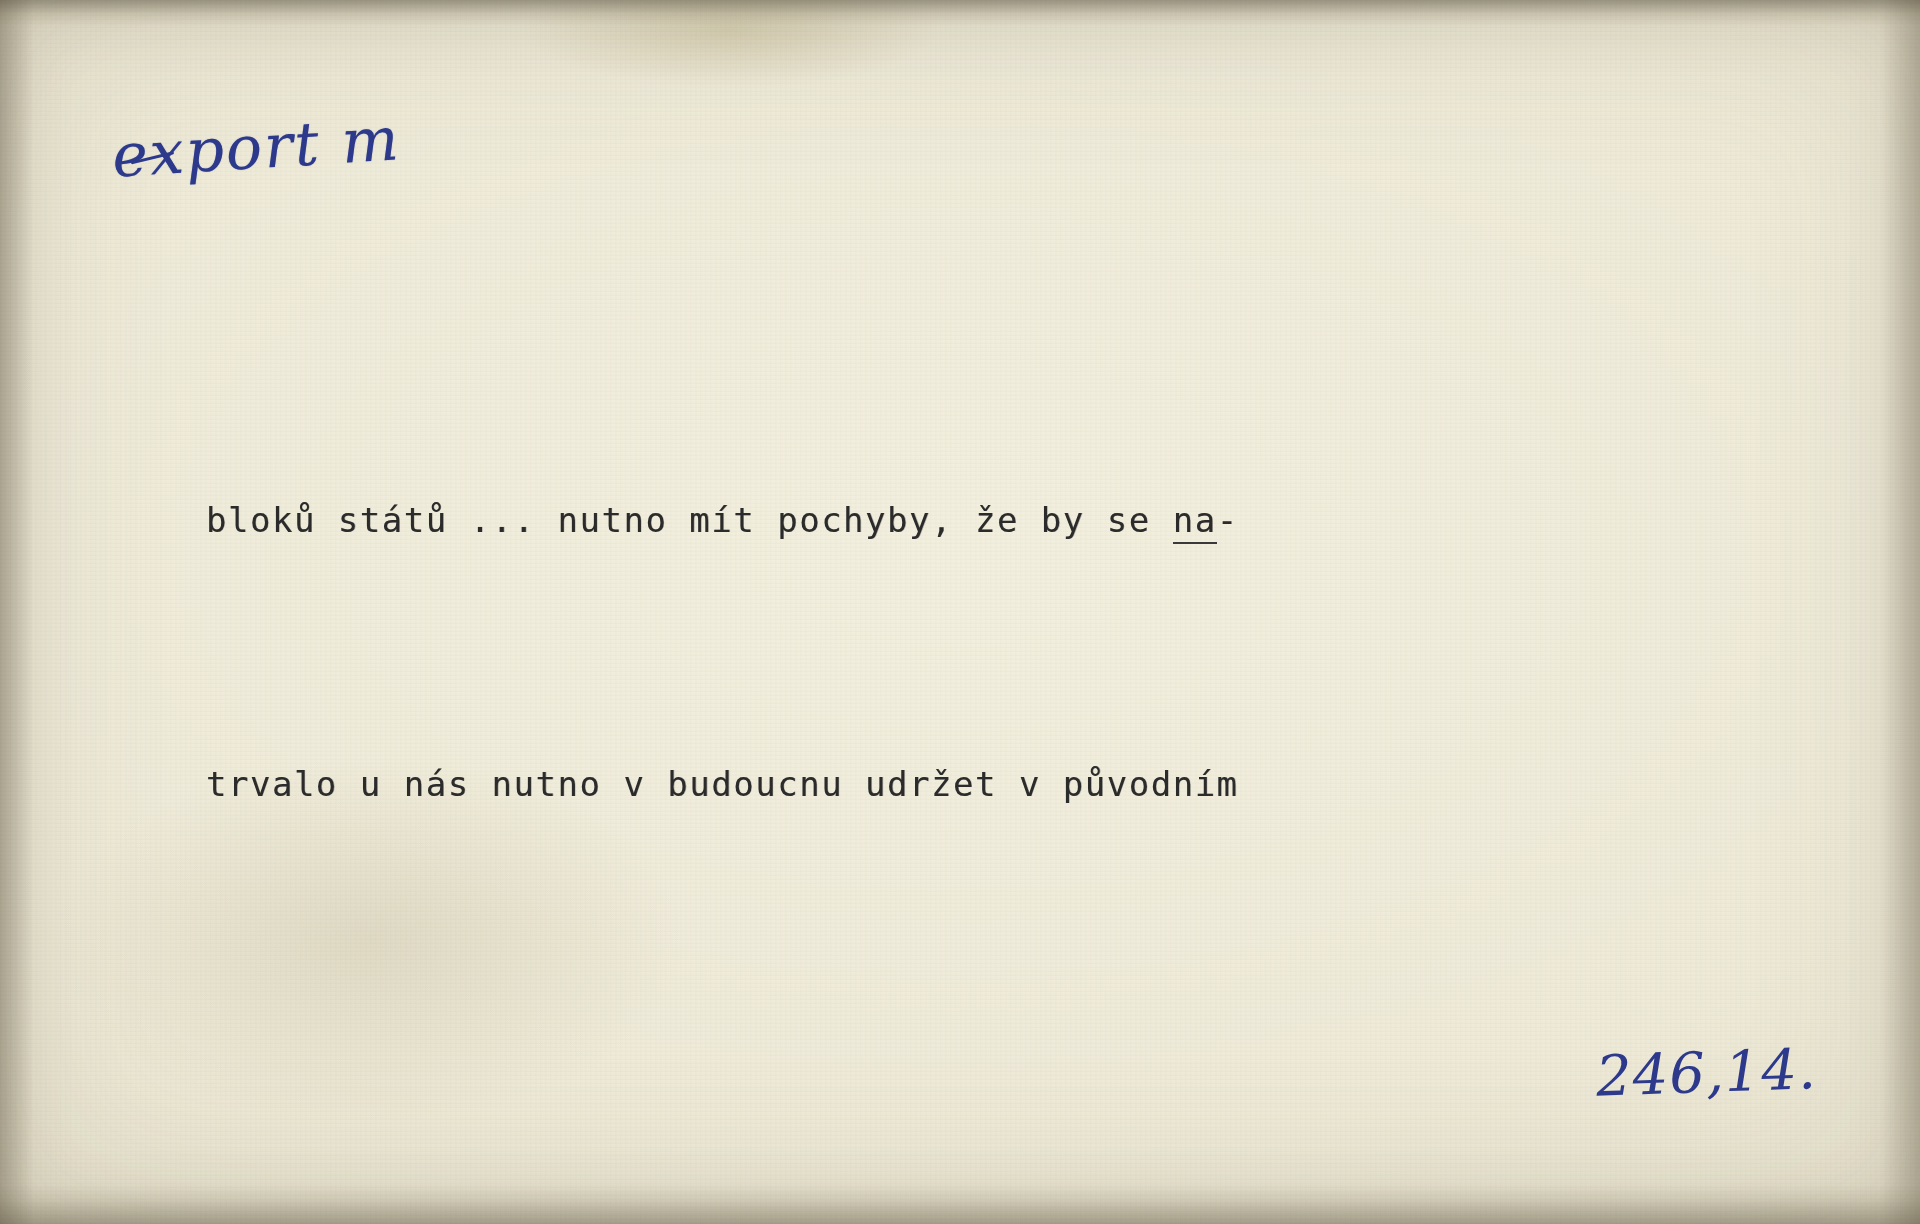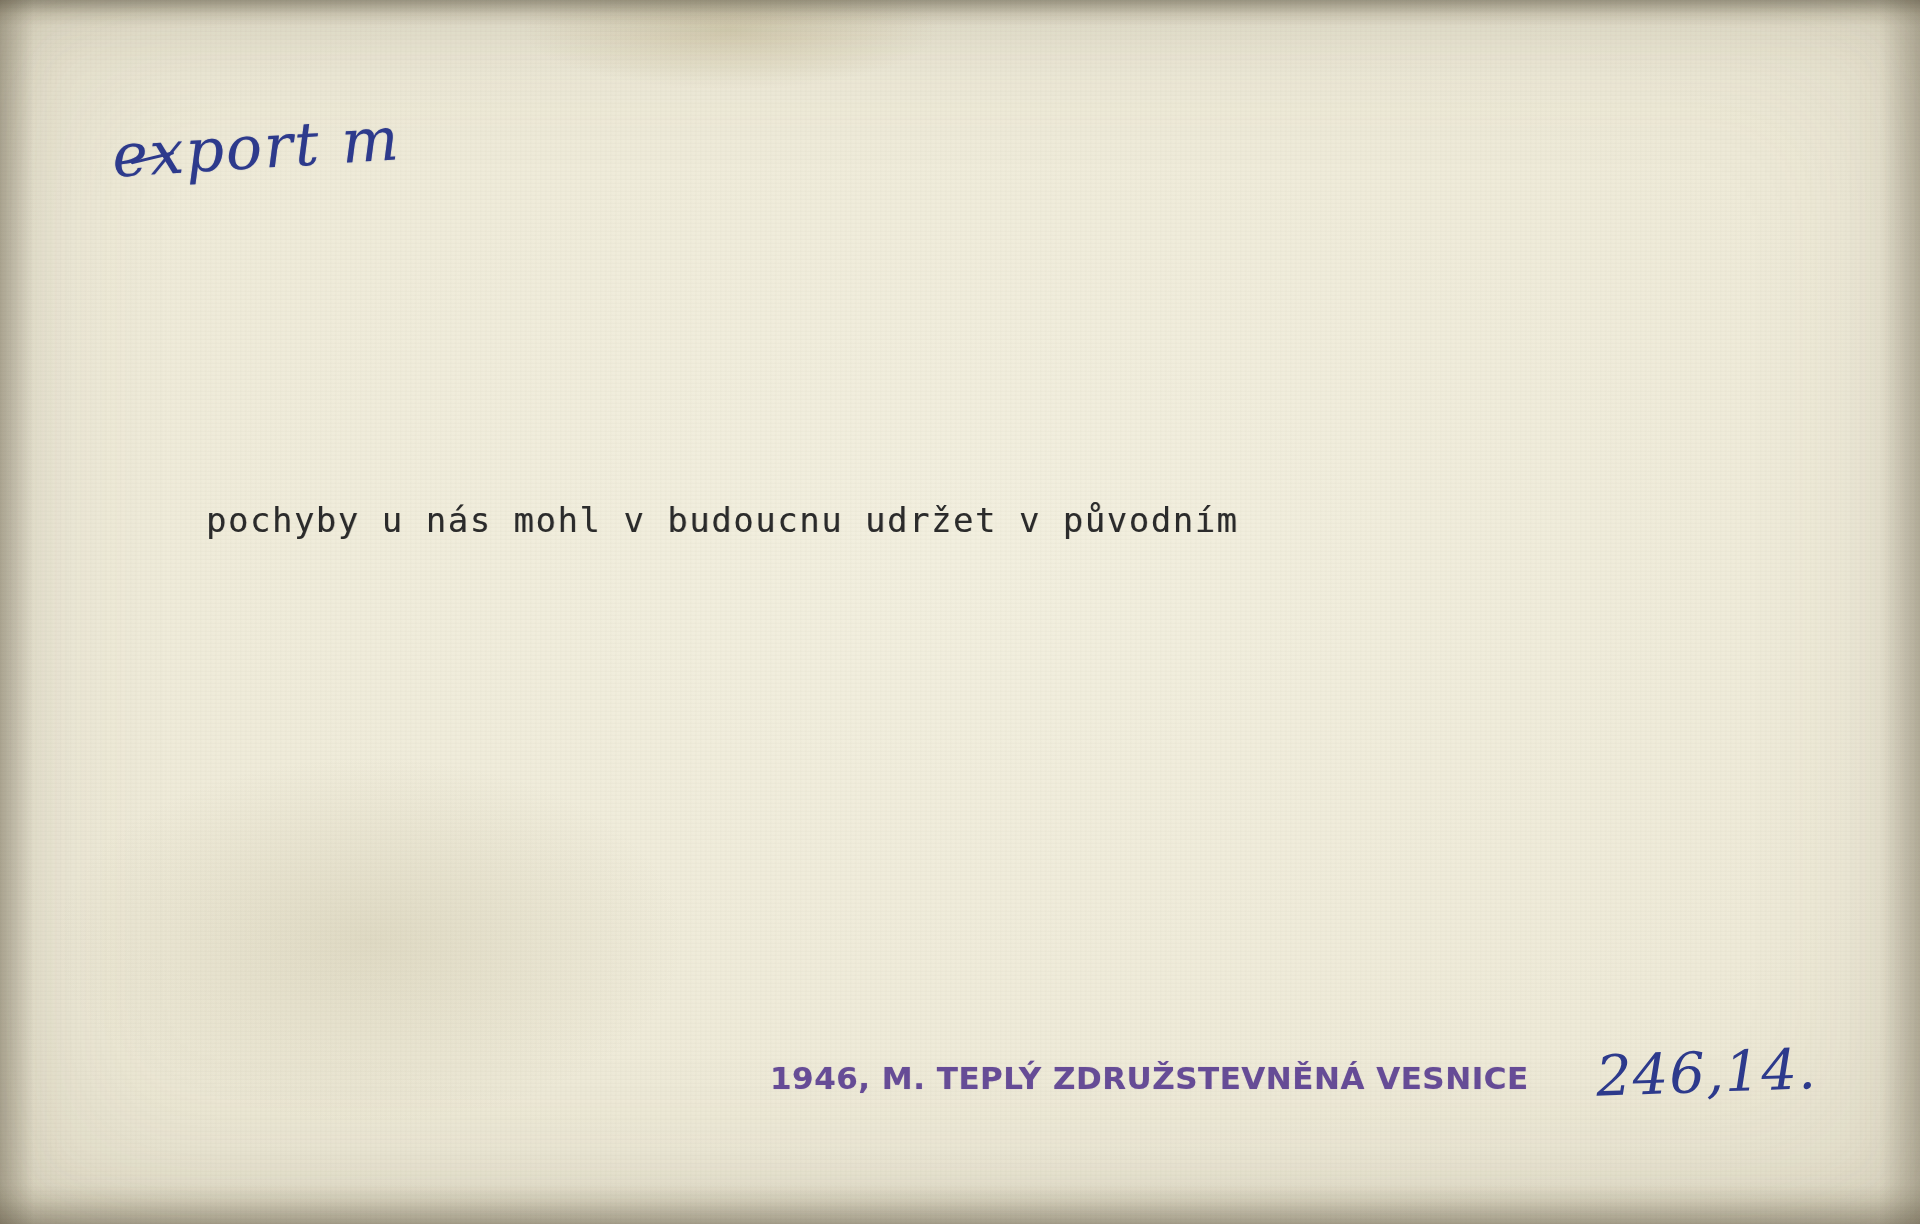--- a/index.html
+++ b/index.html
@@ -168,23 +168,23 @@
   <div class="left-edge"></div>
   <div class="right-edge"></div>
   <div class="edge-shade"></div>
 
   <div class="handwriting">
     <span>export m</span>
     <span class="strike"></span>
   </div>
 
   <div class="typed">
-    <span class="line"><span>pochyby u nás mohl v budoucnu udržet v původním</span></span>
+    <span class="line"><span>bloků států ... nutno mít pochyby, že by se </span><span class="u-na">na</span><span>-</span></span>
+    <span class="line"><span>trvalo u nás nutno v budoucnu udržet v původním</span></span>
     
     
     
   </div>
 
-  <div class="stamp">1946, M. TEPLÝ ZDRUŽSTEVNĚNÁ VESNICE</div>
 
   <div class="number">246,14.</div>
 
 </div>
 
 </body></html>

